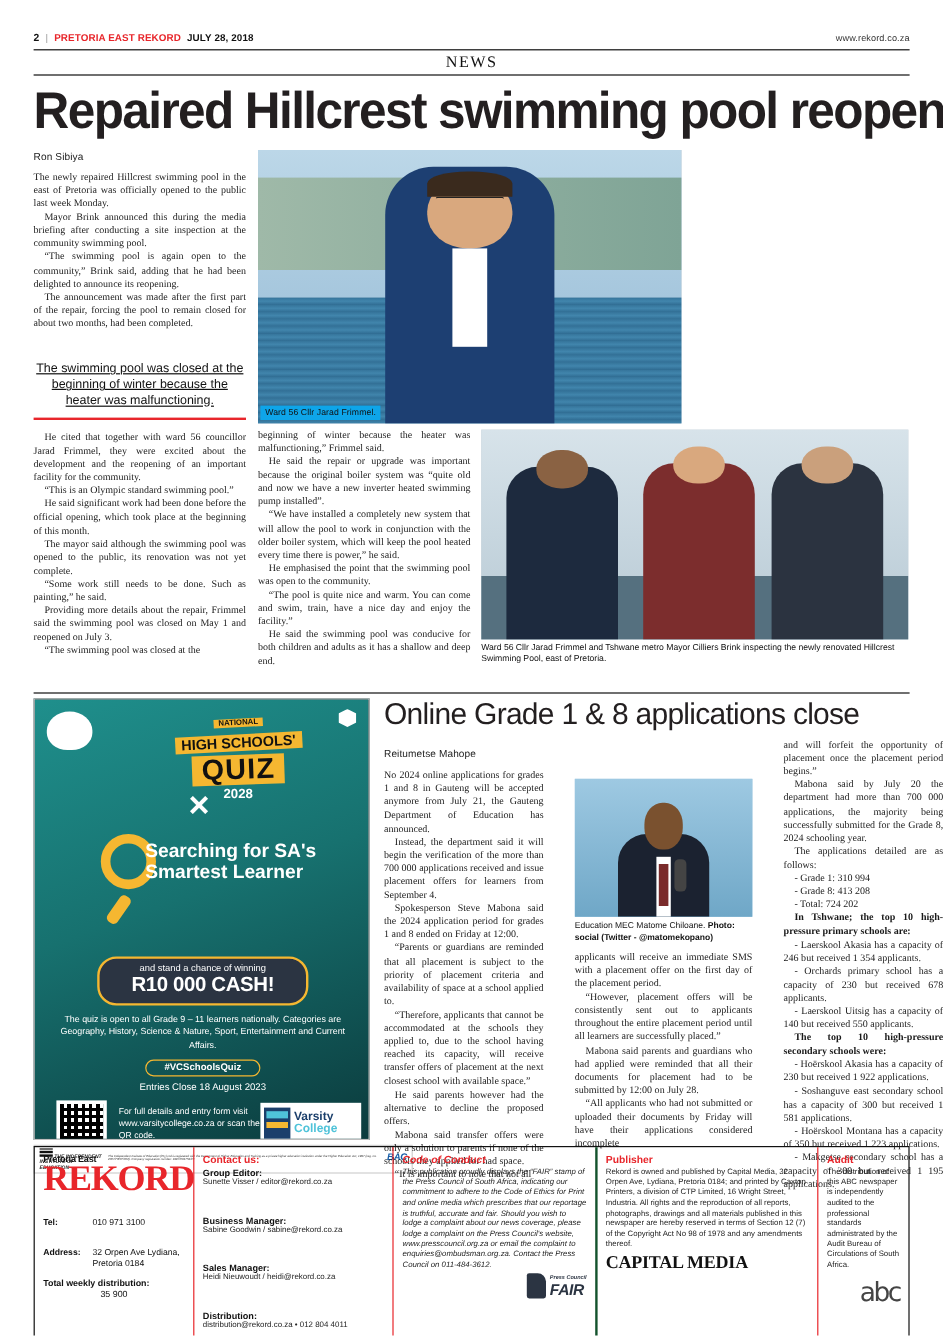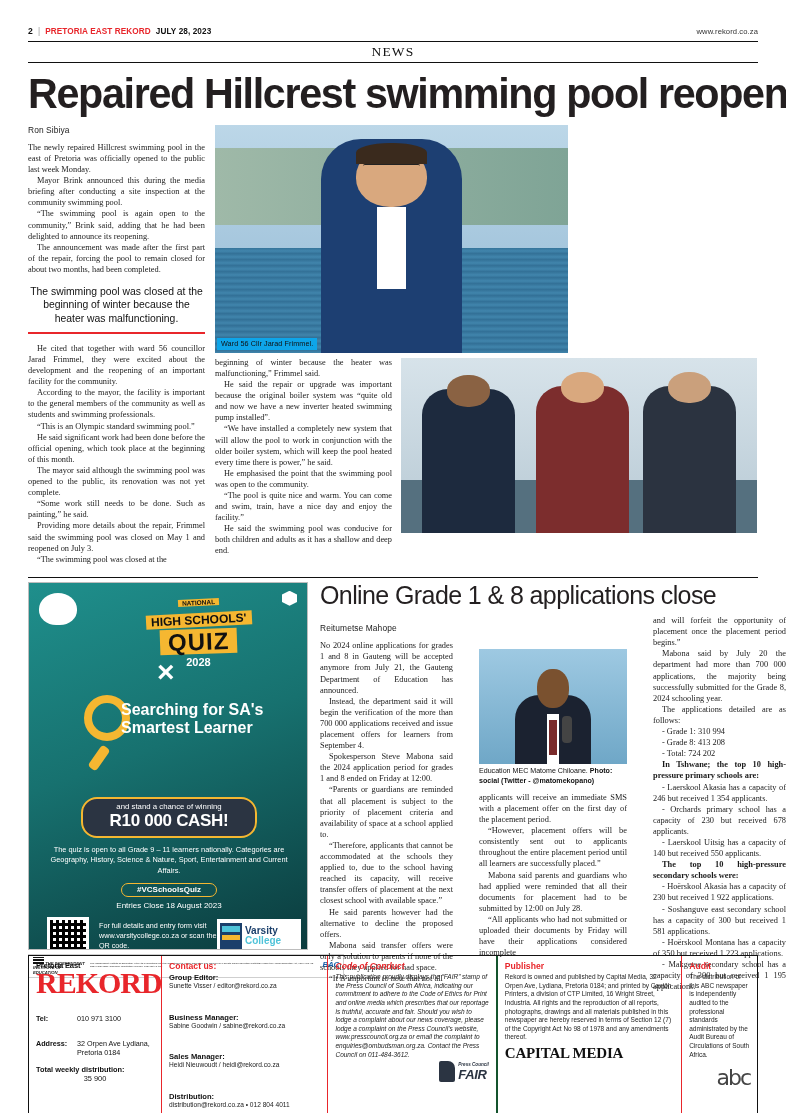--- a/index.html
+++ b/index.html
@@ -71,21 +71,21 @@
   .body-text {
     font-family: "Liberation Serif", serif;
     font-size: 8.35px;
     line-height: 1.33;
     text-align: justify;
     color: #1a1a1a;
   }
   .body-text p { margin: 0; text-indent: 9px; }
   .body-text p.first { text-indent: 0; }
 
-  .pullquote-wrap { margin: 8px 0 9px; }
+  .pullquote-wrap { margin: 24px 0 9px; text-decoration: underline; }
   .pullquote {
     font-size: 10.4px;
     line-height: 1.28;
     text-align: center;
     font-weight: 400;
     color: #111;
     padding: 2px 2px 7px;
   }
   .pq-rule { border-top: 2.6px solid #e8262b; width: 100%; }
 
@@ -289,21 +289,21 @@
 </head>
 <body>
 
 <div class="page">
 
   <div class="topbar">
     <div class="topbar-left">
       <span class="pageno">2</span>
       <span class="sep">|</span>
       <span class="paper-name">PRETORIA EAST REKORD</span>
-      <span class="issue-date">JULY 28, 2023</span>
+      <span class="issue-date">JULY 28, 2018</span>
     </div>
     <div class="site-url">www.rekord.co.za</div>
   </div>
   <div class="rule-thin"></div>
   <div class="section-band">NEWS</div>
 
   <h1 class="headline">Repaired Hillcrest swimming pool reopens</h1>
 
   <div class="a1">
 
@@ -316,21 +316,20 @@
         <p>The announcement was made after the first part of the repair, forcing the pool to remain closed for about two months, had been completed.</p>
       </div>
 
       <div class="pullquote-wrap">
         <div class="pullquote">The swimming pool was closed at the beginning of winter because the heater was malfunctioning.</div>
         <div class="pq-rule"></div>
       </div>
 
       <div class="body-text">
         <p>He cited that together with ward 56 councillor Jarad Frimmel, they were excited about the development and the reopening of an important facility for the community.</p>
-        <p>According to the mayor, the facility is important to the general members of the community as well as students and swimming professionals.</p>
         <p>“This is an Olympic standard swimming pool.”</p>
         <p>He said significant work had been done before the official opening, which took place at the beginning of this month.</p>
         <p>The mayor said although the swimming pool was opened to the public, its renovation was not yet complete.</p>
         <p>“Some work still needs to be done. Such as painting,” he said.</p>
         <p>Providing more details about the repair, Frimmel said the swimming pool was closed on May 1 and reopened on July 3.</p>
         <p>“The swimming pool was closed at the</p>
       </div>
     </div>
 
     <div class="photo ph1">
@@ -360,20 +359,21 @@
       <div style="position:absolute;inset:0;background:linear-gradient(#d7e3ea,#b7c9d4);"></div>
       <div style="position:absolute;left:0;bottom:0;width:100%;height:30%;background:#55707f;"></div>
       <div style="position:absolute;left:6%;top:18%;width:26%;height:82%;background:#1d2a3e;border-radius:26px 26px 0 0;"></div>
       <div style="position:absolute;left:13%;top:10%;width:12%;height:18%;border-radius:48%;background:#8a6243;"></div>
       <div style="position:absolute;left:38%;top:16%;width:26%;height:84%;background:#7c2d2d;border-radius:26px 26px 0 0;"></div>
       <div style="position:absolute;left:45%;top:8%;width:12%;height:18%;border-radius:48%;background:#d9a87e;"></div>
       <div style="position:absolute;left:68%;top:16%;width:26%;height:84%;background:#2b3340;border-radius:26px 26px 0 0;"></div>
       <div style="position:absolute;left:75%;top:8%;width:12%;height:18%;border-radius:48%;background:#caa07c;"></div>
     </div>
 
+    <div class="caption-under">Ward 56 Cllr Jarad Frimmel and Tshwane metro Mayor Cilliers Brink inspecting the newly renovated Hillcrest Swimming Pool, east of Pretoria.</div>
   </div>
 
   <div class="divider-h"></div>
   <div class="a2">
 
     <div class="ad-box">
       <div class="ad-photo"></div>
 
       <div style="position:absolute;right:10px;top:8px;width:15px;height:15px;background:#fff;clip-path:polygon(50% 0,100% 25%,100% 75%,50% 100%,0 75%,0 25%);"></div>
 

